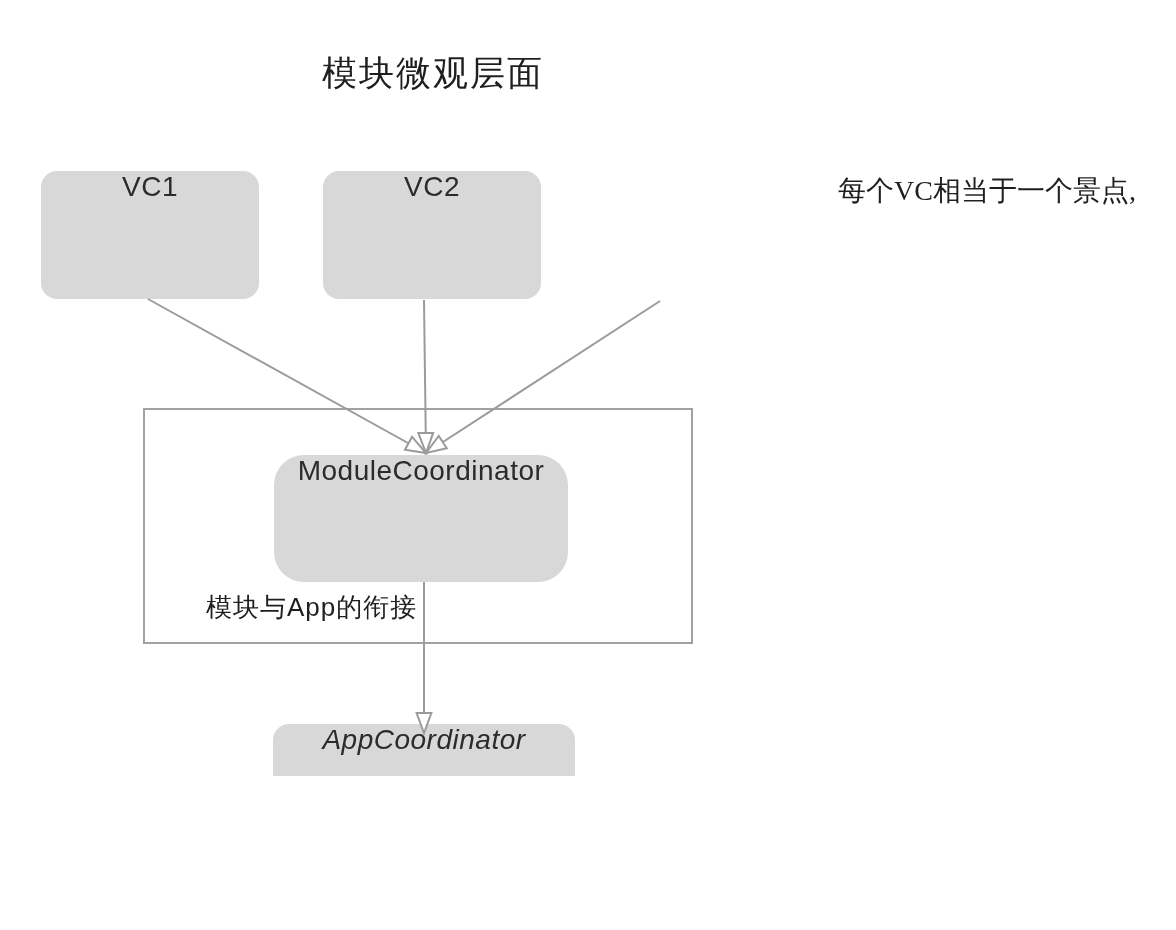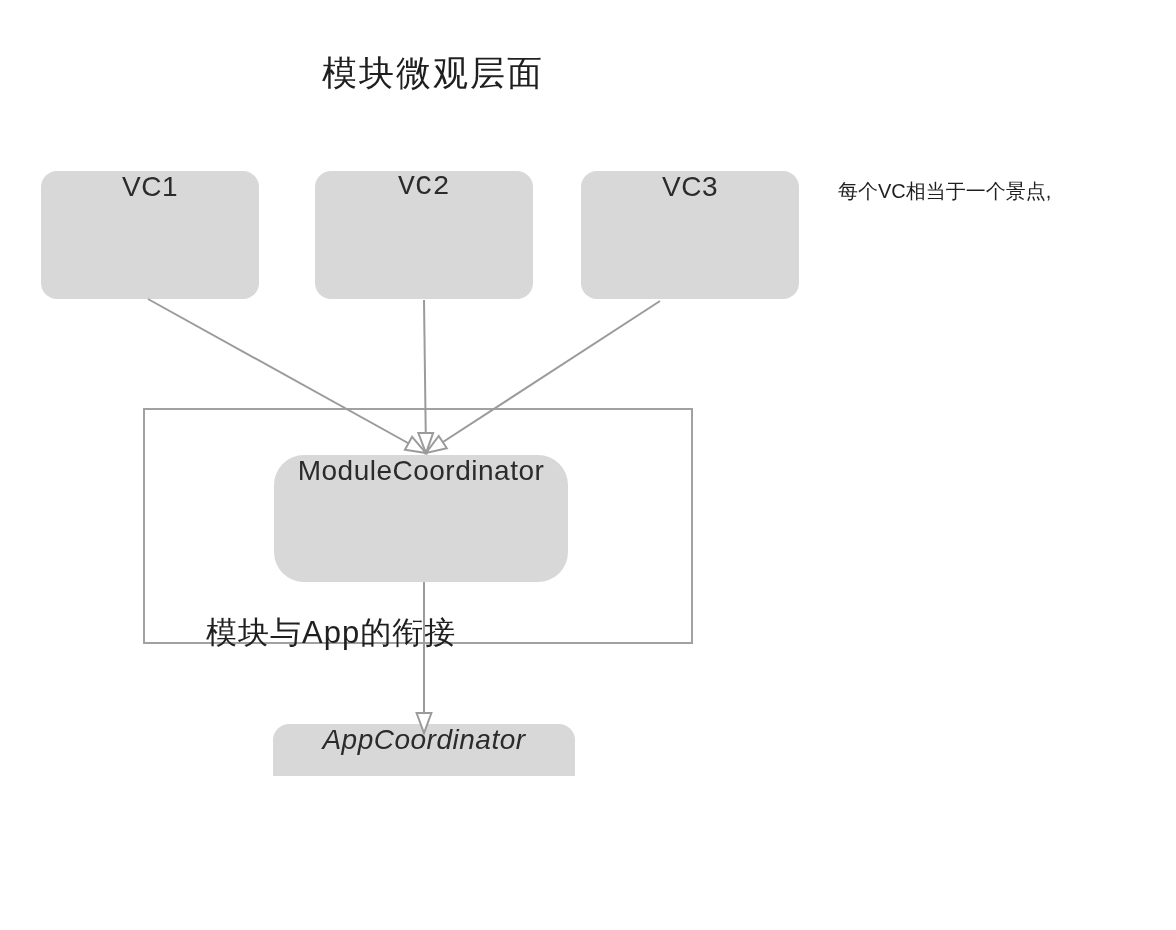--- a/index.html
+++ b/index.html
@@ -40,51 +40,51 @@
     align-items: flex-start;
     justify-content: center;
   }
   .node .node-label {
     font-size: 28px;
     color: var(--node-text);
     letter-spacing: 0.5px;
     white-space: nowrap;
   }
   .node-vc1 { left: 41px;  top: 171px; width: 218px; height: 128px; }
-  .node-vc2 { left: 315px; top: 171px; width: 218px; height: 128px; font-family: Liberation Mono, monospace; }
+  .node-vc2 { left: 323px; top: 171px; width: 218px; height: 128px; }
   .node-vc3 { left: 581px; top: 171px; width: 218px; height: 128px; }
   .node-module-coordinator { left: 274px; top: 455px; width: 294px; height: 127px; border-radius: 30px; }
   .node-app-coordinator    { left: 273px; top: 724px; width: 302px; height: 129px; font-style: italic; }
   .vc-note {
     position: absolute;
     left: 838px;
     top: 172px;
-    font-size: 20px;
+    font-size: 28px;
     line-height: 38px;
     color: var(--text);
     white-space: nowrap;
+    font-family: Liberation Serif, serif;
   }
   .group-rect {
     position: absolute;
     left: 143px;
     top: 408px;
     width: 550px;
     height: 236px;
     border: 2px solid var(--group-border);
     background: transparent;
   }
   .group-label {
     position: absolute;
     left: 206px;
     top: 590px;
-    font-size: 31px;
+    font-size: 26px;
     color: var(--text);
     letter-spacing: 1px;
     white-space: nowrap;
-    margin-top: 22px;
   }
   .edges-layer {
     position: absolute;
     left: 0;
     top: 0;
     width: 1176px;
     height: 930px;
     pointer-events: none;
   }
   .edge-line {
@@ -108,23 +108,20 @@
   <div class="group-rect"></div>
 
   <div class="node node-vc1">
     <span class="node-label">VC1</span>
   </div>
 
   <div class="node node-vc2">
     <span class="node-label">VC2</span>
   </div>
 
-  <div class="node node-vc3">
-    <span class="node-label">VC3</span>
-  </div>
 
   <div class="vc-note">
     <div>每个VC相当于一个景点,</div>
   </div>
 
   <div class="node node-module-coordinator">
     <span class="node-label">ModuleCoordinator</span>
   </div>
 
   <div class="group-label">模块与App的衔接</div>

